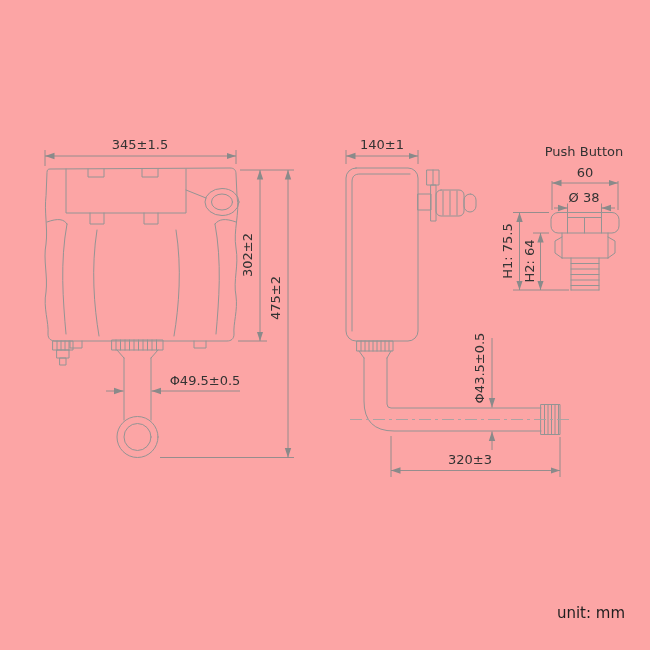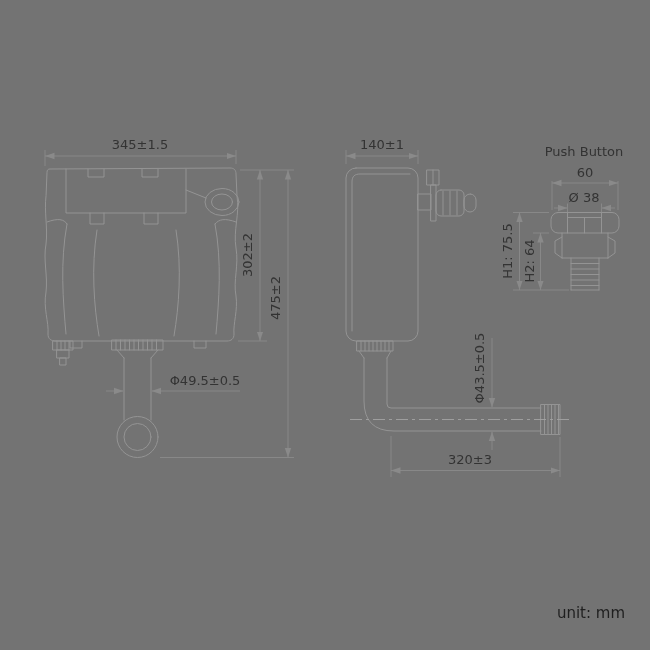--- a/index.html
+++ b/index.html
@@ -1,16 +1,16 @@
 <!DOCTYPE html>
 <html><head>
 <meta charset="utf-8">
 <style>
   html,body{margin:0;padding:0;background:#ffffff;}
-  .stage{position:relative;width:650px;height:650px;background:#737373;overflow:hidden;
+  .stage{position:relative;width:650px;height:650px;background:#fca5a5;overflow:hidden;
          font-family:"DejaVu Sans","Liberation Sans",sans-serif;}
   svg{display:block;}
   .ln{fill:none;stroke:#949494;stroke-width:1;stroke-linecap:round;stroke-linejoin:round;}
   .dim{fill:none;stroke:#8a8a8a;stroke-width:0.9;}
   .cl{fill:none;stroke:#a3a3a3;stroke-width:0.9;stroke-dasharray:12 4 3 4;}
   .txt{fill:#333333;font-size:13px;text-anchor:middle;
        font-family:"DejaVu Sans","Liberation Sans",sans-serif;}
   .unit{fill:#1f1f1f;font-size:15px;text-anchor:middle;
         font-family:"DejaVu Sans","Liberation Sans",sans-serif;}
 </style>

